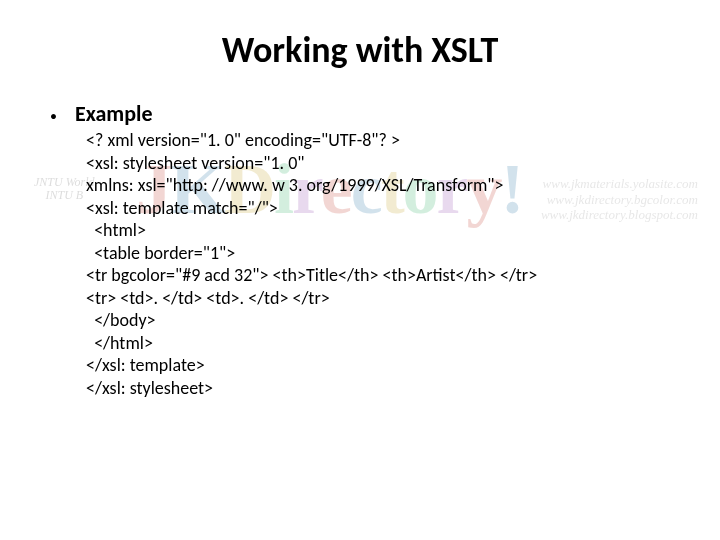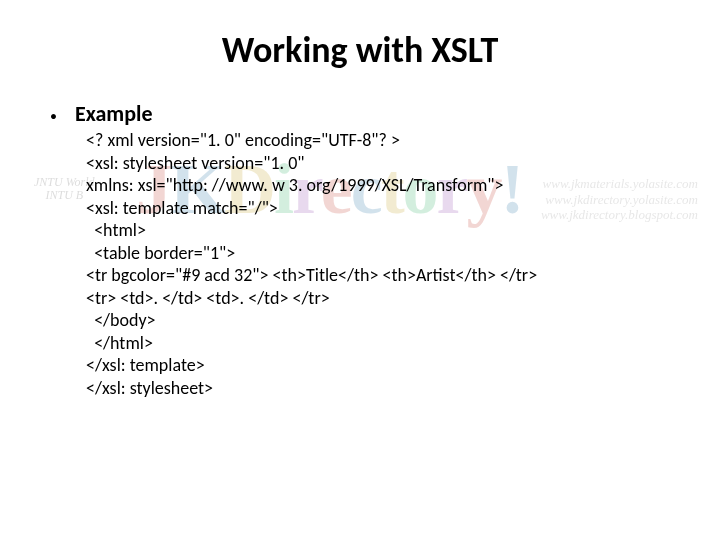--- a/index.html
+++ b/index.html
@@ -115,21 +115,21 @@
   <div class="watermark-strip">
     <div class="wm-left">
       <div>JNTU World</div>
       <div>INTU B</div>
     </div>
     <div class="wm-big">
       <span class="c-j">J</span><span class="c-k">K</span><span class="c-d">D</span><span class="c-i">i</span><span class="c-r">r</span><span class="c-j">e</span><span class="c-k">c</span><span class="c-d">t</span><span class="c-i">o</span><span class="c-r">r</span><span class="c-j">y</span><span class="c-k">!</span>
     </div>
     <div class="wm-right">
       <div>www.jkmaterials.yolasite.com</div>
-      <div>www.jkdirectory.yolasite.com</div>
+      <div>www.jkdirectory.bgcolor.com</div>
       <div>www.jkdirectory.blogspot.com</div>
     </div>
   </div>
 
   <div class="title">Working with XSLT</div>
 
   <div class="bullet-row">
     <span class="bullet-dot">•</span>
     <span class="bullet-label">Example</span>
   </div>

